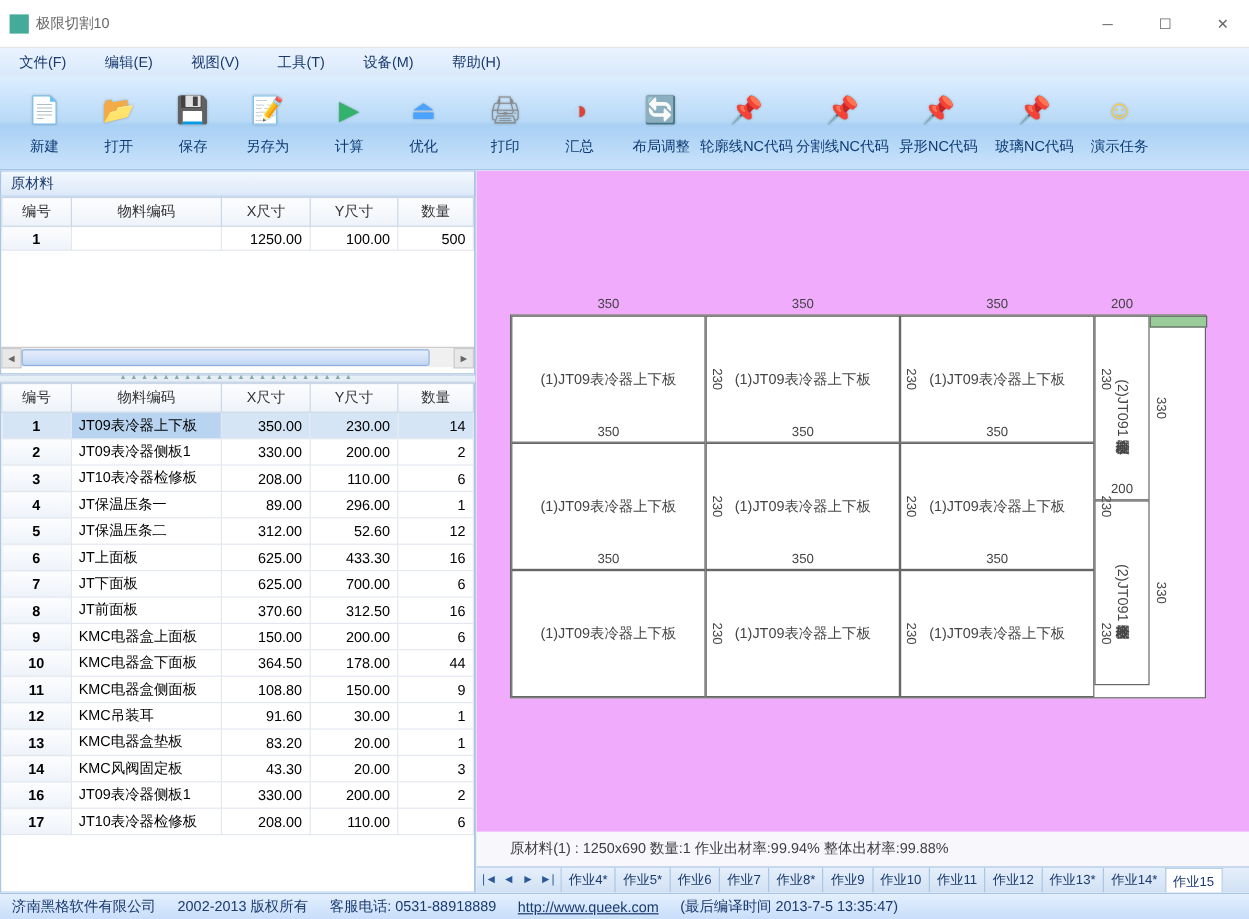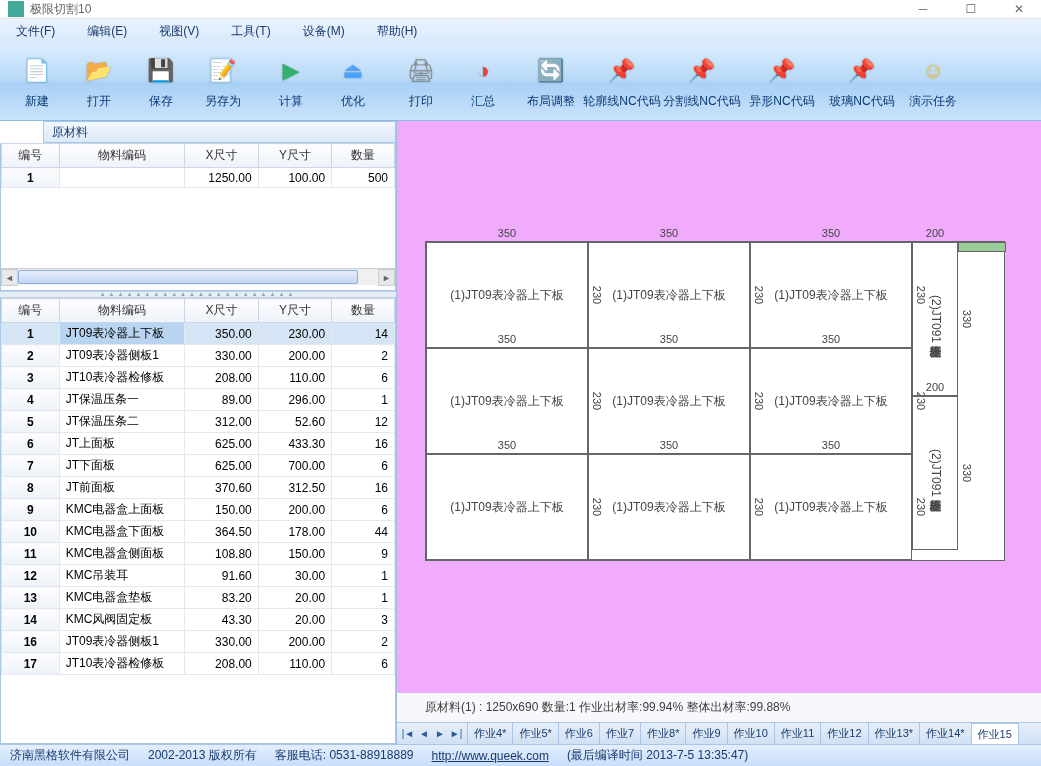--- a/index.html
+++ b/index.html
@@ -1,19 +1,19 @@
 <!DOCTYPE html>
 <html><head>
 <meta charset="utf-8">
 <style>
 * { margin: 0; padding: 0; box-sizing: border-box; font-family: "Microsoft YaHei", SimSun, sans-serif; font-size: 12px; }
 body { background: #fff; width: 1041px; height: 766px; overflow: hidden; display: flex; flex-direction: column; }
 
 
-.titlebar { height: 19px; background: #fff; border-bottom: 1px solid #e5e5e5; display: flex; align-items: center; padding: 0 8px; }
+.titlebar { height: 40px; background: #fff; border-bottom: 1px solid #e5e5e5; display: flex; align-items: center; padding: 0 8px; }
 .titlebar .app-icon { width: 16px; height: 16px; background: #4a9; margin-right: 6px; }
 .titlebar .title { flex: 1; color: #666; }
 .titlebar .win-controls { display: flex; gap: 20px; }
 .titlebar .win-btn { width: 28px; height: 20px; display: flex; align-items: center; justify-content: center; color: #666; cursor: pointer; }
 
 
 .menubar { height: 24px; background: linear-gradient(#eaf3ff,#d8e9fb); display: flex; align-items: center; padding: 0 10px; gap: 20px;}
 .menubar .menu-item { padding: 2px 6px; color: #1a3a6e; cursor: pointer; }
 
 
@@ -23,21 +23,21 @@
 .toolbar .tbtn .ticon { width: 36px; height: 36px; border-radius: 4px; display:flex; align-items:center; justify-content:center; font-size: 22px; }
 .toolbar .tbtn .tlabel { color: #0b3a73; font-size: 12px; white-space: nowrap; }
 .toolbar .sep { width: 6px; }
 
 
 .main { flex: 1; display: flex; overflow: hidden; }
 .left { width: 397px; display: flex; flex-direction: column; border-right: 1px solid #a0c0e0; }
 .right { flex: 1; display: flex; flex-direction: column; background: #f7f7fc; overflow:hidden; }
 
 
-.panel-head { height: 22px; background: linear-gradient(#f2f7fd,#dce9f8); border: 1px solid #a9c6e6; color: #1a3a6e; padding: 2px 8px; font-size: 12px; margin-left: 43px; }
+.panel-head { height: 22px; background: linear-gradient(#f2f7fd,#dce9f8); border: 1px solid #a9c6e6; color: #1a3a6e; padding: 2px 8px; font-size: 12px; }
 
 
 .grid { border: 1px solid #a9c6e6; border-top: none; background: #fff; overflow: hidden; position: relative; }
 .grid table { width: 100%; border-collapse: collapse; table-layout: fixed; }
 .grid th { background: linear-gradient(#fdfdfe,#eef3fa); border: 1px solid #cbd7e6; padding: 3px 4px; font-weight: normal; color: #333; text-align: center; }
 .grid td { border: 1px solid #e3e8ef; padding: 2px 6px; text-align: right; height: 20px; }
 .grid td.idx { text-align: center; font-weight: bold; background: linear-gradient(#fdfdfe,#eef3fa); }
 .grid td.name { text-align: left; }
 .grid tr.sel td { background: #d6e5f5; }
 .grid tr.sel td.name { background: #b8d4f0; }

